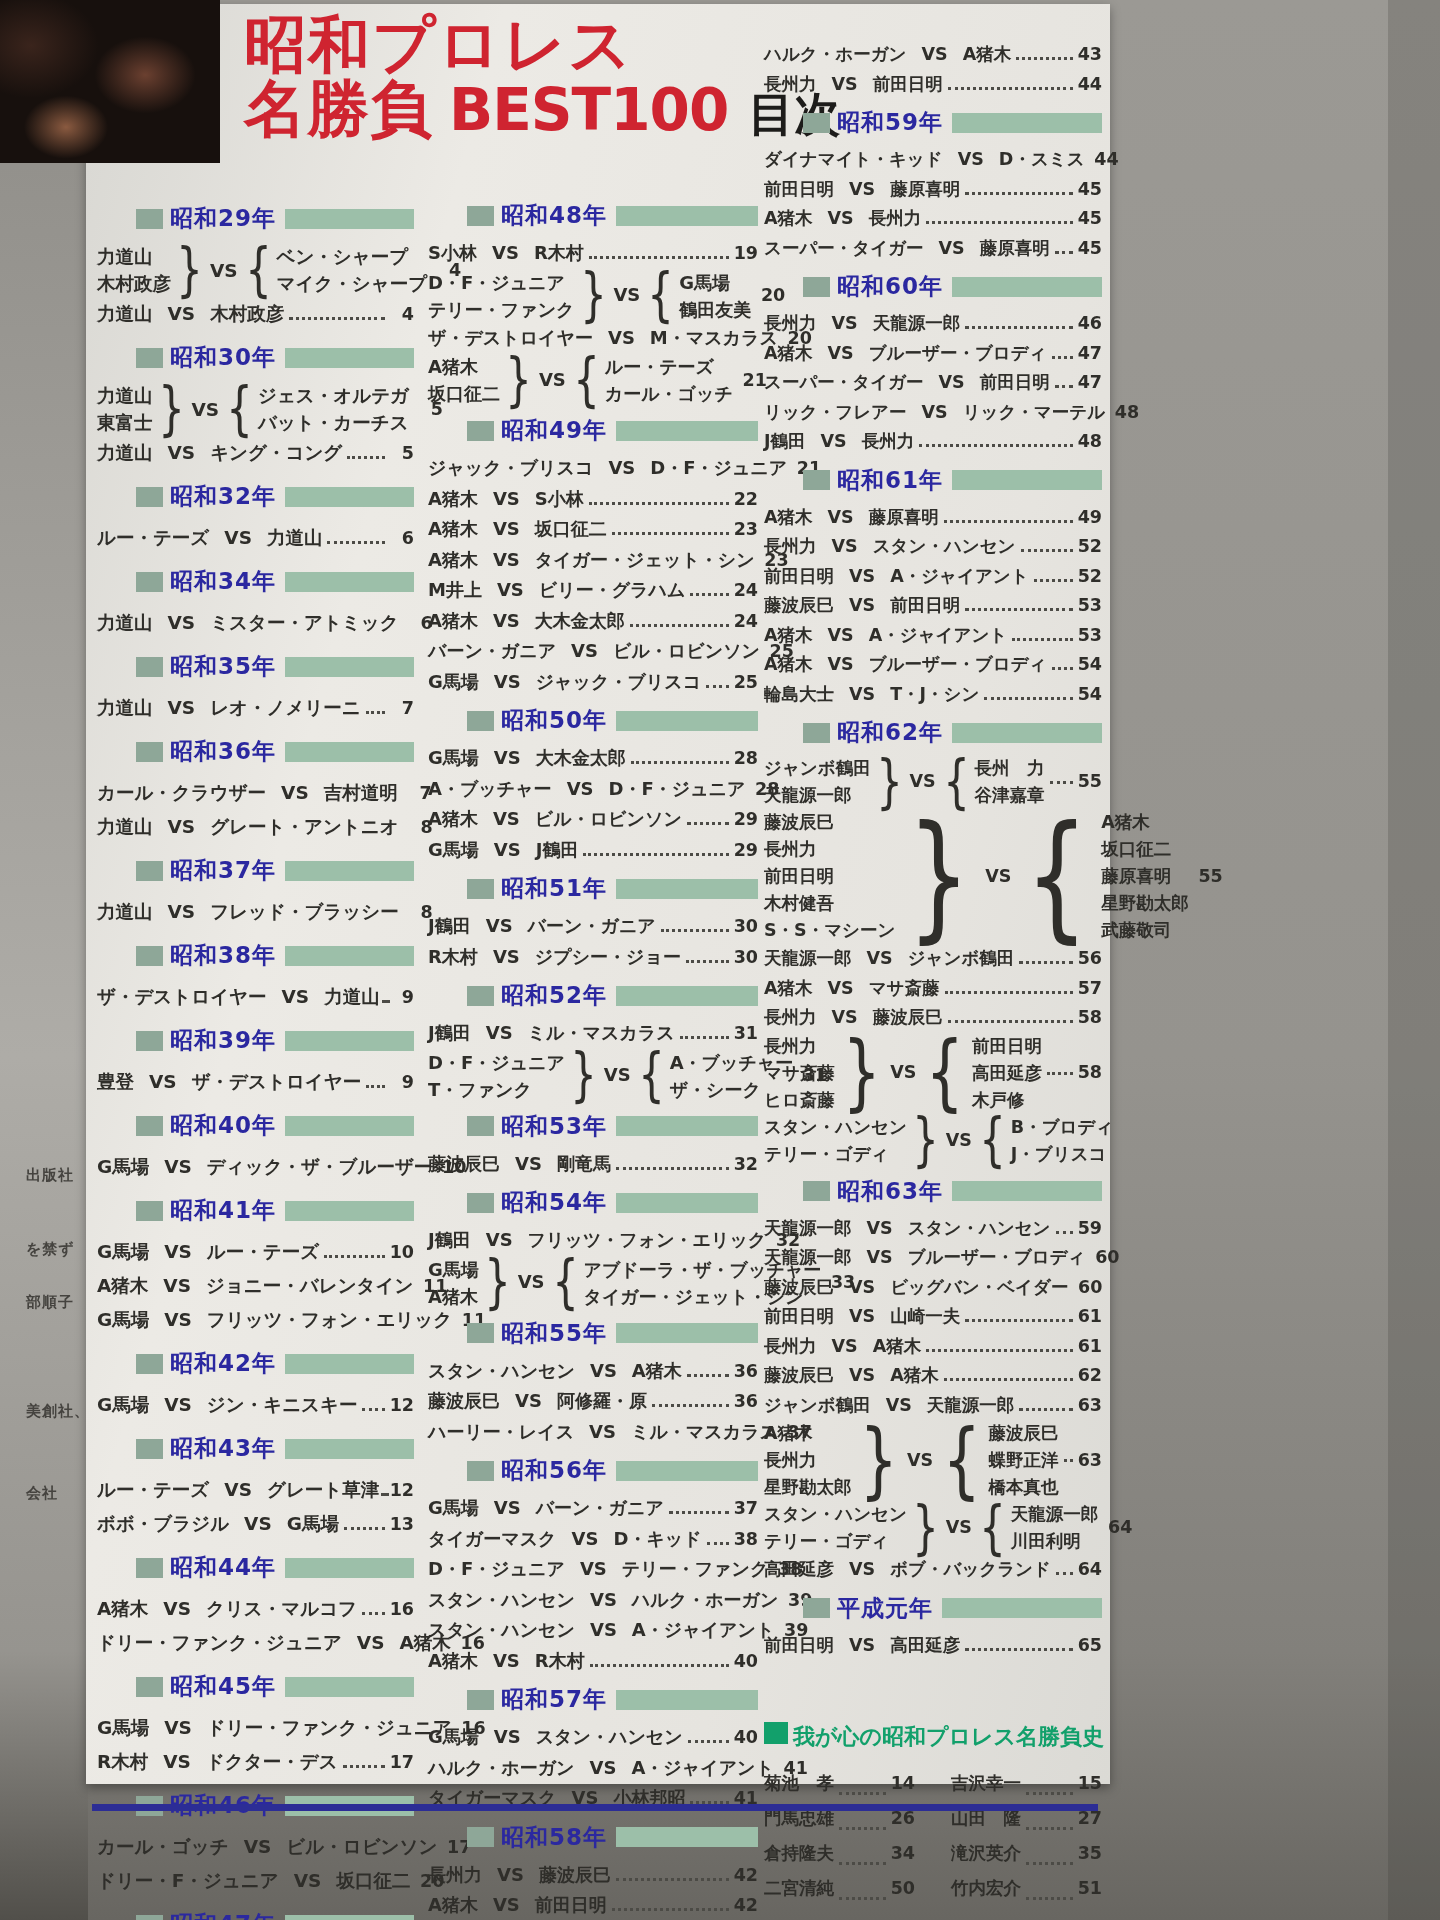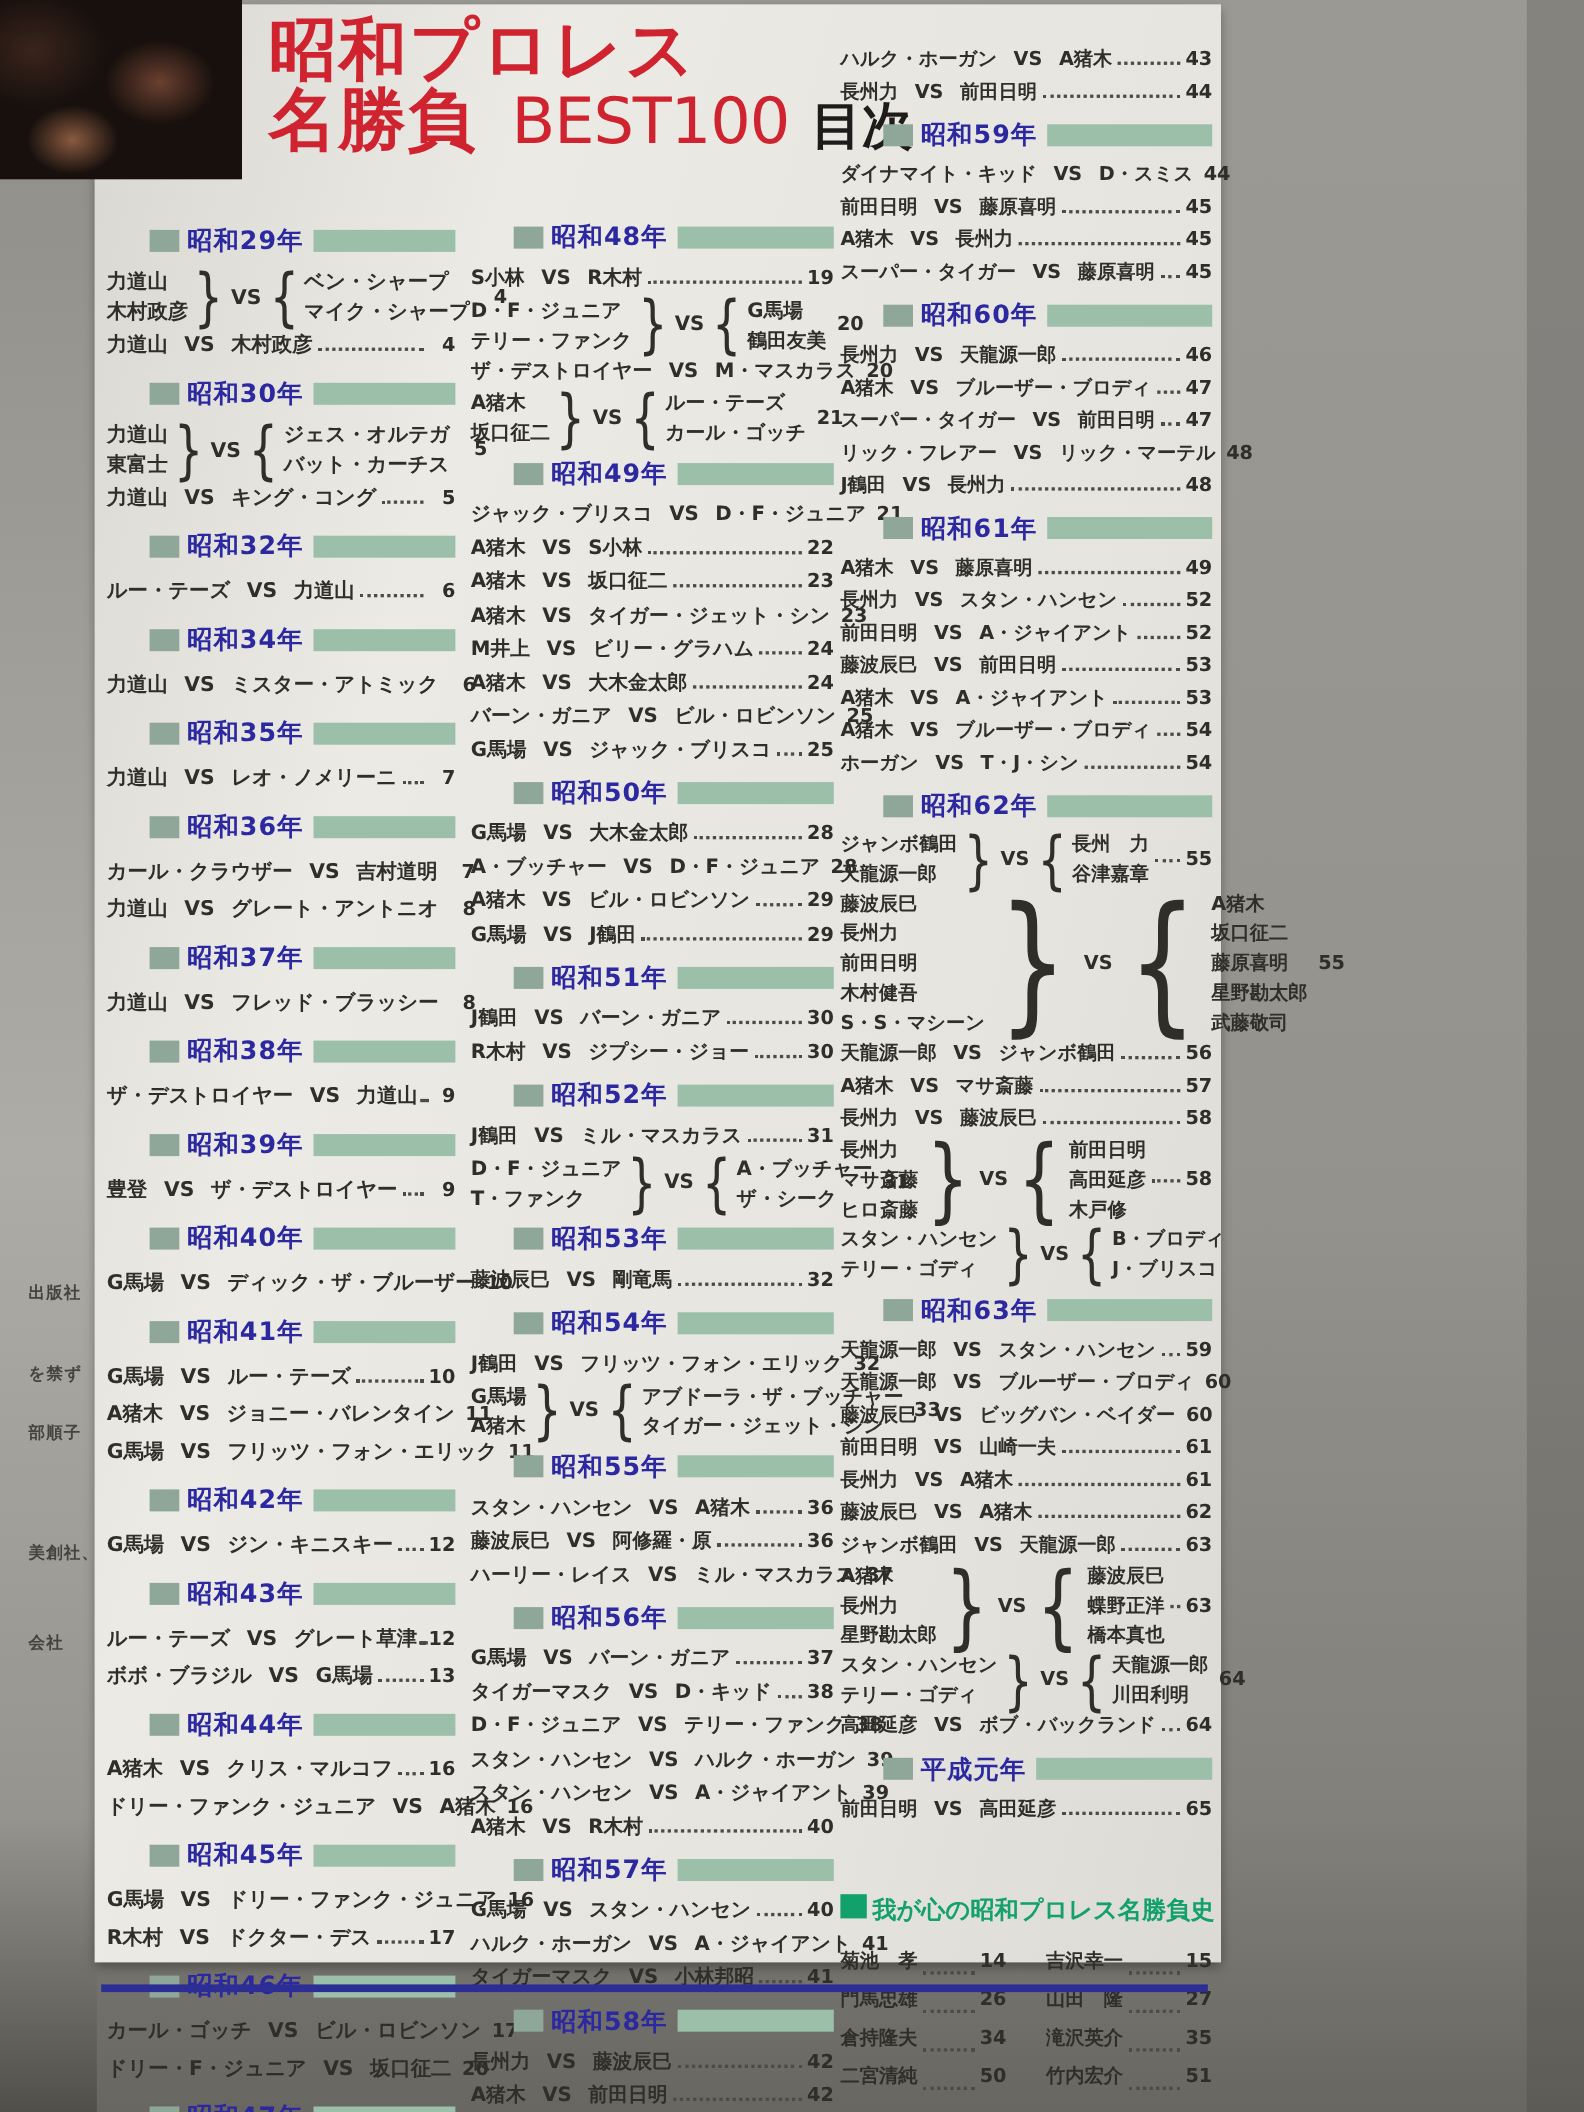--- a/index.html
+++ b/index.html
@@ -21,21 +21,21 @@
   #photo{position:absolute;left:0;top:0;width:220px;height:163px;
     background:
       radial-gradient(ellipse 60px 45px at 30% 78%, #8a5a40, rgba(0,0,0,0) 70%),
       radial-gradient(ellipse 72px 55px at 66% 46%, #6b4030, rgba(0,0,0,0) 70%),
       radial-gradient(ellipse 90px 70px at 14% 28%, #3a241c, rgba(0,0,0,0) 75%),
       #17100d;}
   #title{position:absolute;left:158px;top:8px;color:#cf2430;}
   .t1{font-size:62px;font-weight:800;letter-spacing:2px;line-height:66px;white-space:nowrap;}
   .t2{display:flex;align-items:baseline;line-height:62px;white-space:nowrap;gap:12px;}
   .t2a{font-size:62px;font-weight:800;letter-spacing:1px;}
-  .tb{font-size:58px;font-weight:400;letter-spacing:-1px;margin-left:20px;}
+  .tb{font-size:58px;font-weight:700;letter-spacing:-1px;margin-left:4px;}
   .tt{font-size:46px;font-weight:800;color:#1d1c1a;margin-left:8px;}
 
   .col{position:absolute;}
   #col0{left:11px;top:188px;width:317px;}
   #col1c{left:342px;top:188px;width:330px;}
   #col2c{left:678px;top:36px;width:338px;}
 
   .sec{display:flex;align-items:center;margin:11px 0 9px;padding-left:39px;}
   #col1c .sec,#col2c .sec{margin:8px 0 7px;}
   .sq{width:27px;height:20px;background:#8ea798;margin-right:7px;flex:none;}
@@ -848,21 +848,21 @@
         <span class="pg">53</span>
       </div>
       <div class="row">
         <span class="nm">A猪木</span>
         <span class="vs">VS</span>
         <span class="nm">ブルーザー・ブロディ</span>
         <span class="lead"></span>
         <span class="pg">54</span>
       </div>
       <div class="row">
-        <span class="nm">ホーガン</span>
+        <span class="nm">輪島大士</span>
         <span class="vs">VS</span>
         <span class="nm">T・J・シン</span>
         <span class="lead"></span>
         <span class="pg">54</span>
       </div>
       <div class="sec">
         <span class="sq"></span>
         <span class="yr">昭和62年</span>
         <span class="bar"></span>
       </div>

